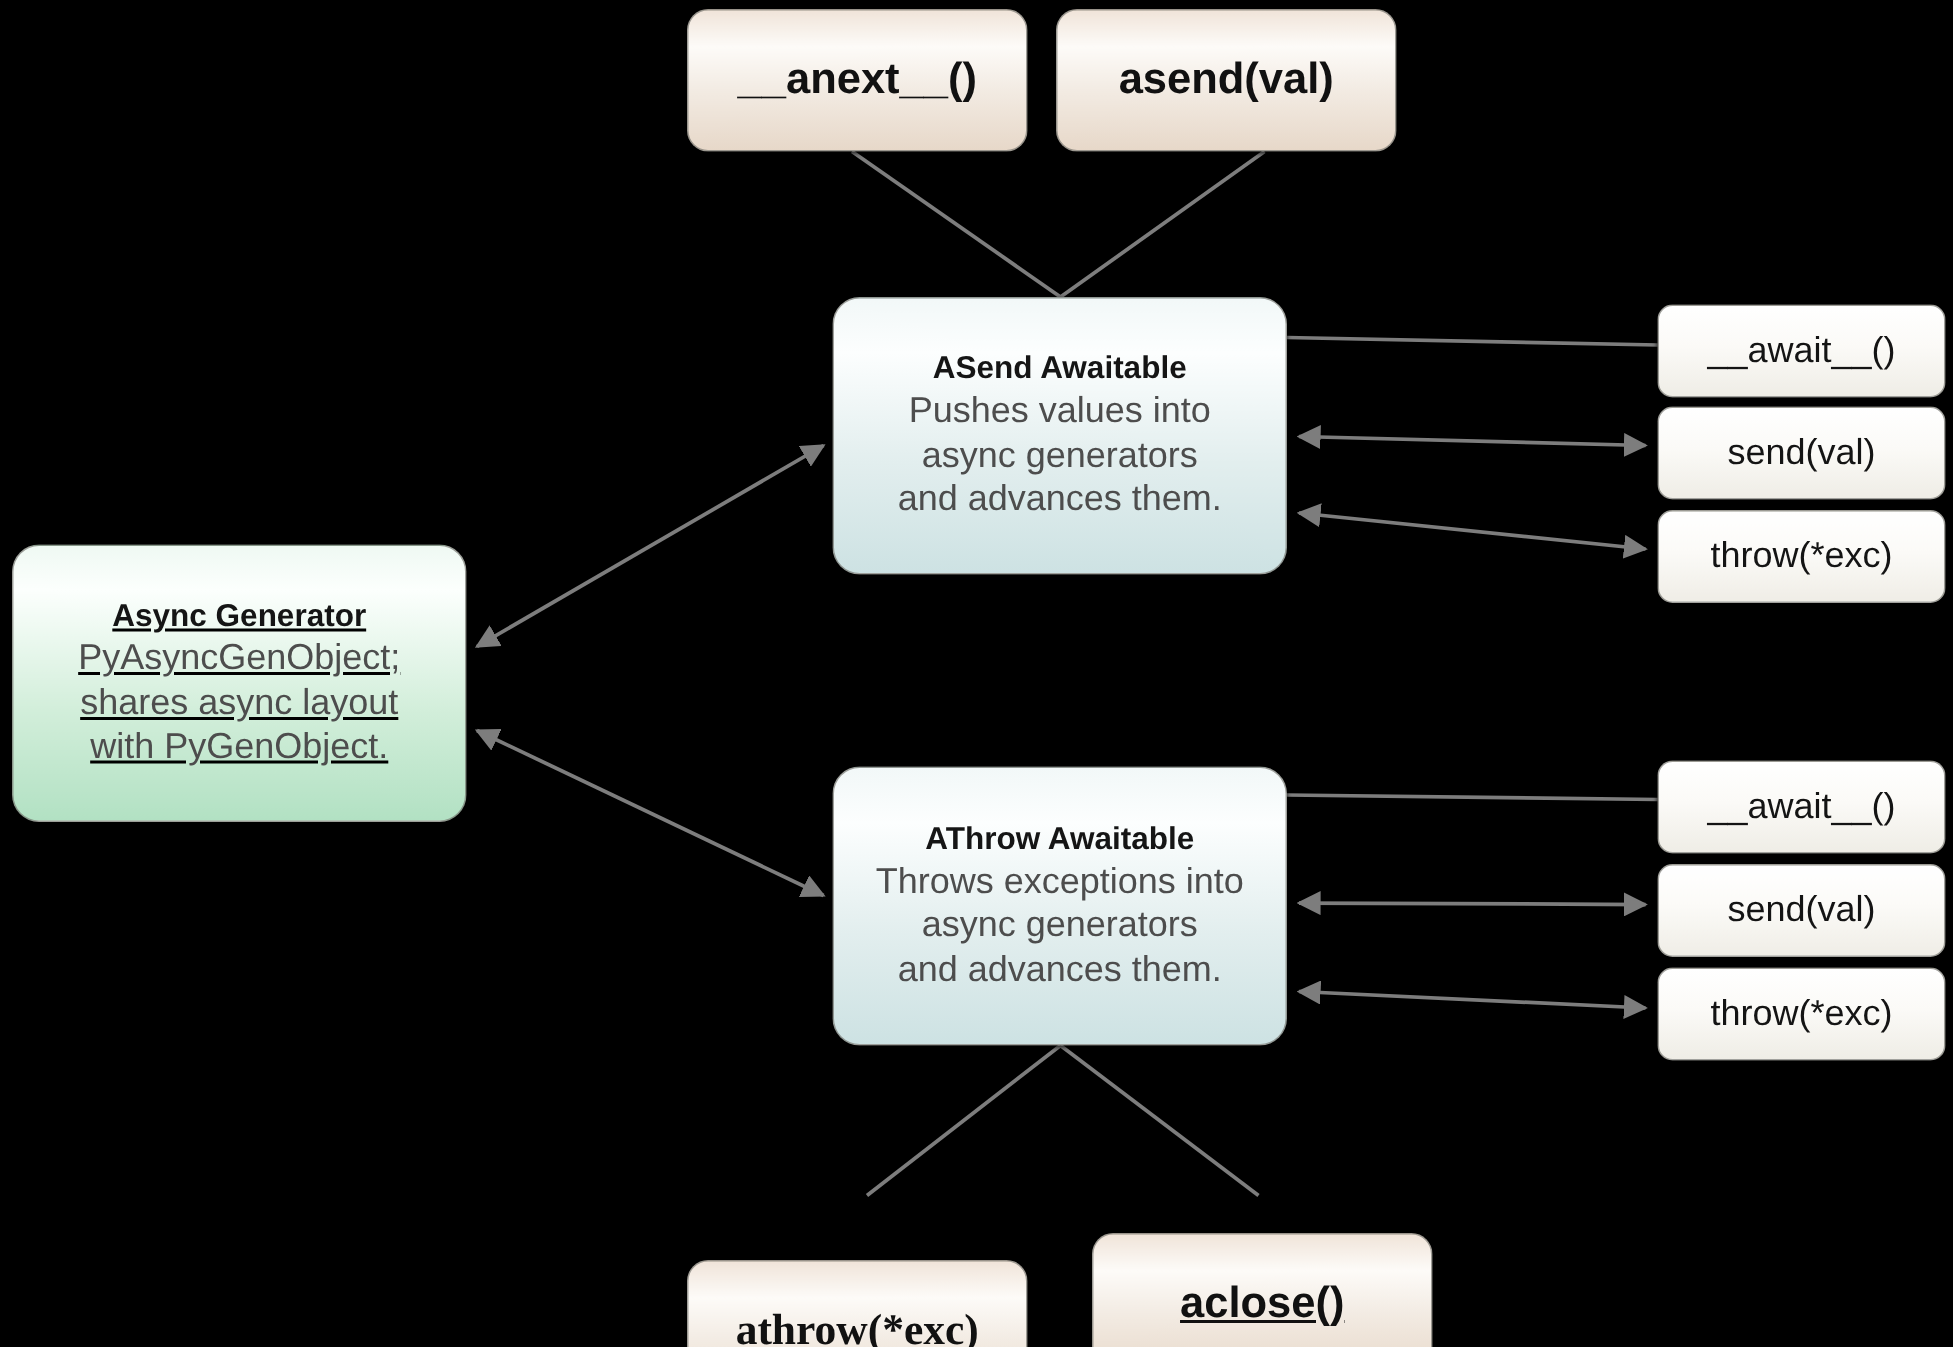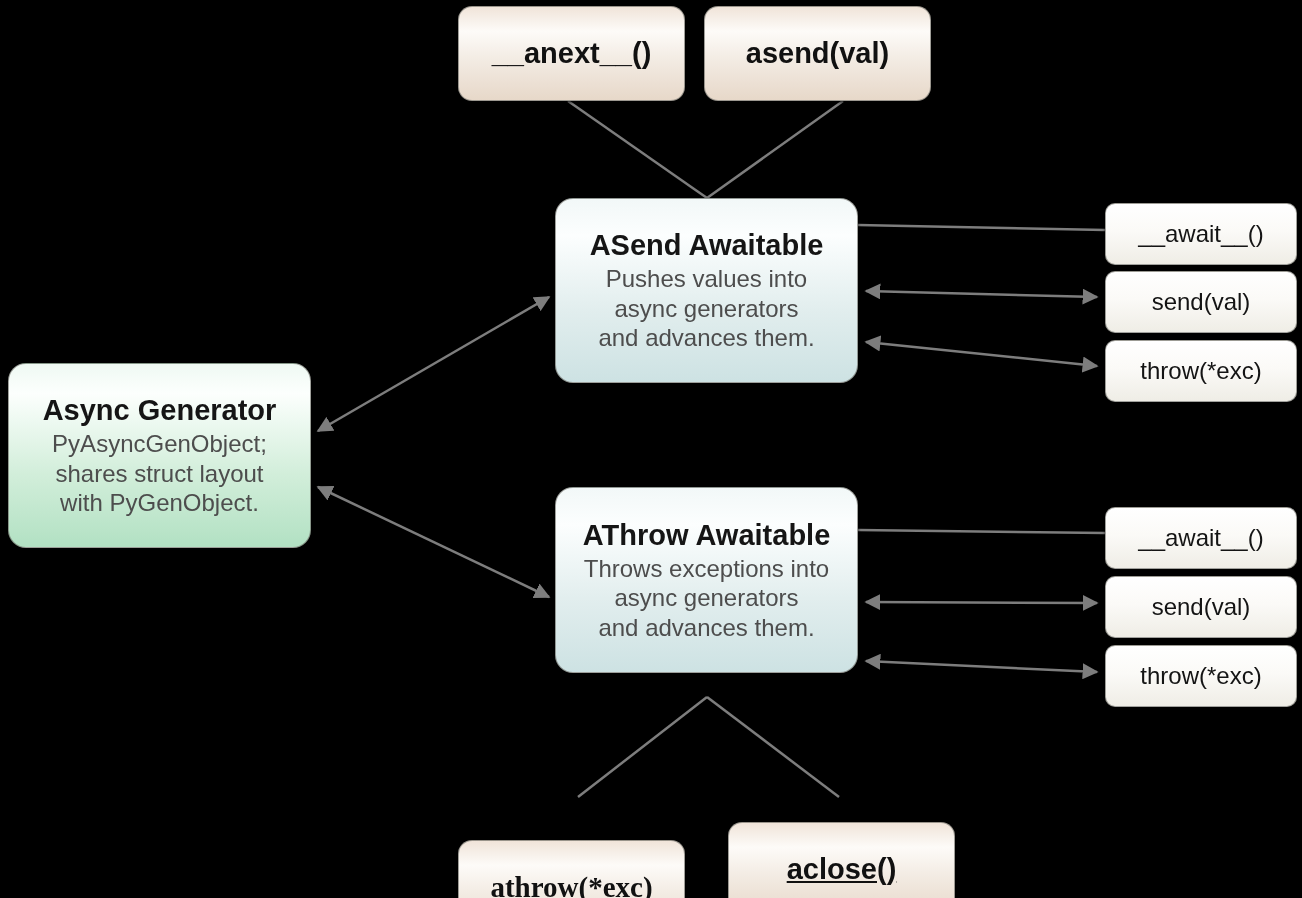--- a/index.html
+++ b/index.html
@@ -41,26 +41,27 @@
   
   .big {
     width: 303px; border-radius: 18px;
     padding: 8px 6px;
   }
   .teal {
     background: linear-gradient(180deg, #f2f8f8 0%, #fcfefe 20%, #e2eeee 60%, #cde2e3 100%);
   }
   .green {
     background: linear-gradient(180deg, #eff9f3 0%, #fcfffd 16%, #d2eeda 60%, #b2e1c3 100%);
+    text-decoration: underline;
   }
   .node-asend-awaitable  { left: 555px; top: 198px; height: 185px; }
   .node-asyncgen         { left: 8px;   top: 363px; height: 185px; }
-  .node-athrow-awaitable { left: 555px; top: 487px; height: 186px; }
+  .node-athrow-awaitable { left: 555px; top: 511px; height: 186px; }
 
-  .big .title { font-size: 29px; font-weight: bold; color: #151515; line-height: 1.2; }
+  .big .title { font-size: 21px; font-weight: bold; color: #151515; line-height: 1.2; }
   .big .body  { font-size: 24px; color: #4d4d4d; line-height: 1.23; white-space: pre-line; margin-top: 1px; }
 
   
   .method {
     left: 1105px; width: 192px; height: 62px;
     border-radius: 10px;
     background: linear-gradient(180deg, #ffffff 0%, #fbfaf7 45%, #efede6 100%);
     font-size: 24px; color: #141414;
   }
   .m-a1 { top: 203px; } .m-a2 { top: 271px; } .m-a3 { top: 340px; }
@@ -101,21 +102,21 @@
   <div class="node big teal node-asend-awaitable">
     <div class="title">ASend Awaitable</div>
     <div class="body">Pushes values into
 async generators
 and advances them.</div>
   </div>
 
   <div class="node big green node-asyncgen">
     <div class="title">Async Generator</div>
     <div class="body">PyAsyncGenObject;
-shares struct layout
+shares async layout
 with PyGenObject.</div>
   </div>
 
   <div class="node big teal node-athrow-awaitable">
     <div class="title">AThrow Awaitable</div>
     <div class="body">Throws exceptions into
 async generators
 and advances them.</div>
   </div>
 

